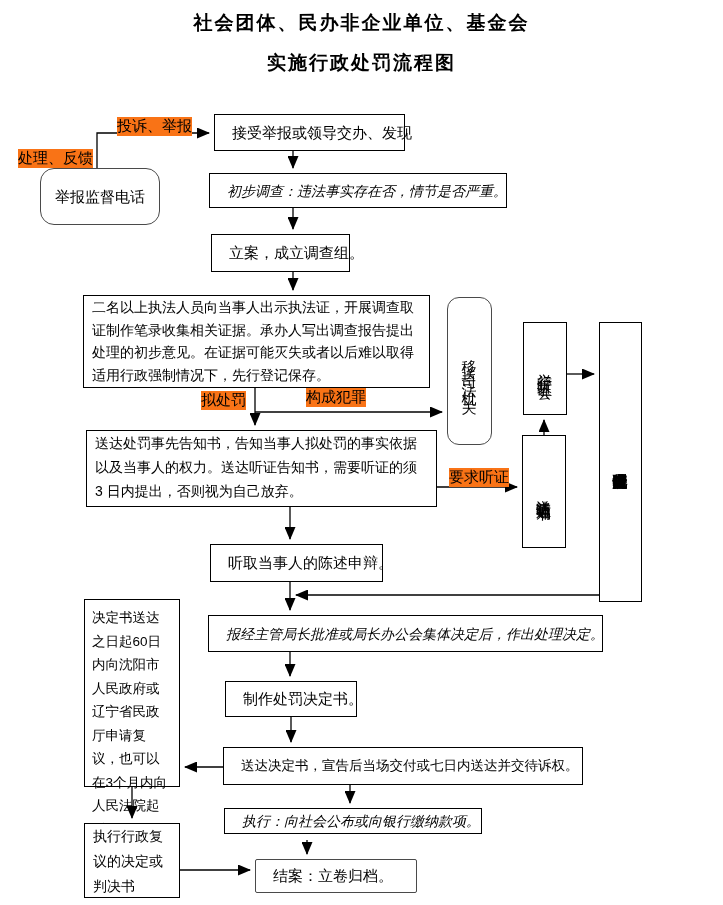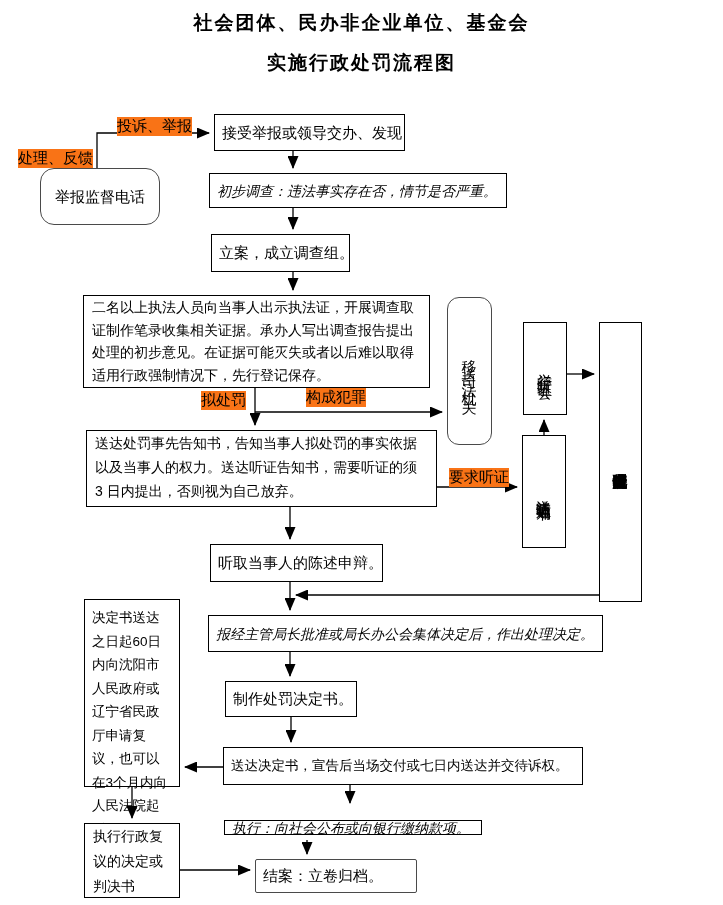--- a/index.html
+++ b/index.html
@@ -13,21 +13,21 @@
   }
   .title{
     position:absolute;left:0;width:723px;
     text-align:center;font-weight:bold;font-size:19px;letter-spacing:2px;
   }
   .box{
     position:absolute;box-sizing:border-box;
     border:1px solid #000;background:#fff;
     display:flex;align-items:center;
     font-size:15px;line-height:22px;
-    padding:2px 7px;
+    padding:2px 17px;
   }
   .nowrap{white-space:nowrap;}
   .sm{font-size:14px;font-style:italic;}
   .xs{font-size:13.5px;}
   .multi{
     display:block;font-size:14px;line-height:22.5px;padding:0 8px;
   }
   .round{border-radius:12px;border-color:#4a4a4a;border-width:1.5px;}
   .vert{
     writing-mode:vertical-rl;text-orientation:upright;
@@ -110,17 +110,17 @@
   <div class="box nowrap sm" style="left:208px;top:615px;width:395px;height:37px;">报经主管局长批准或局长办公会集体决定后，作出处理决定。</div>
 
   <div class="box nowrap" style="left:225px;top:681px;width:132px;height:36px;">制作处罚决定书。</div>
 
   <div class="box nowrap xs" style="left:223px;top:747px;width:360px;height:38px;">送达决定书，宣告后当场交付或七日内送达并交待诉权。</div>
 
   <div class="box multi" style="left:84px;top:599px;width:96px;height:188px;font-size:13.5px;line-height:23.5px;padding:6px 7px;">决定书送达之日起60日内向沈阳市人民政府或辽宁省民政厅申请复议，也可以在3个月内向人民法院起诉。</div>
 
   <div class="box multi" style="left:84px;top:823px;width:96px;height:75px;line-height:25px;padding:0 8px;">执行行政复议的决定或判决书</div>
 
-  <div class="box nowrap sm" style="left:224px;top:808px;width:258px;height:15px;margin-top:12px;">执行：向社会公布或向银行缴纳款项。</div>
+  <div class="box nowrap sm" style="left:224px;top:808px;width:258px;height:26px;">执行：向社会公布或向银行缴纳款项。</div>
 
   <div class="box round nowrap" style="left:255px;top:859px;width:162px;height:34px;border-radius:2px;">结案：立卷归档。</div>
 
 </div>
 
 </body></html>

